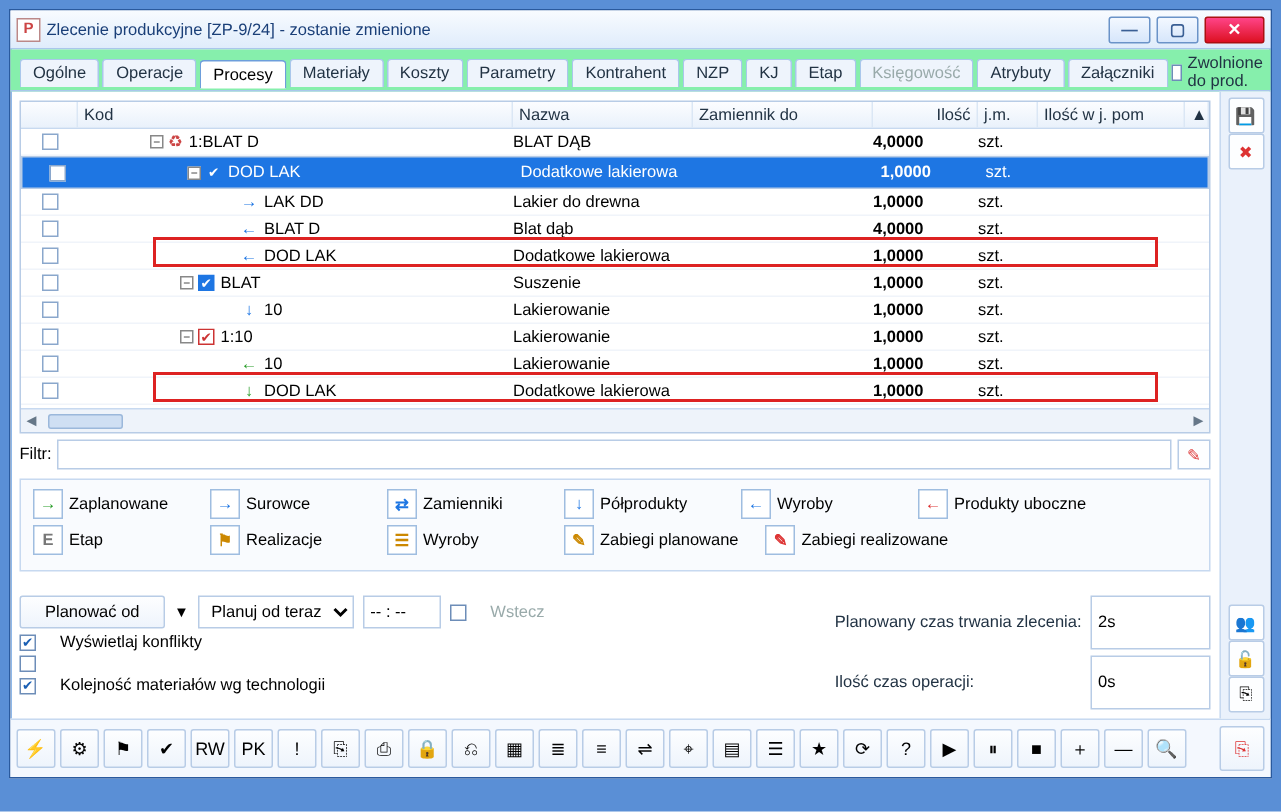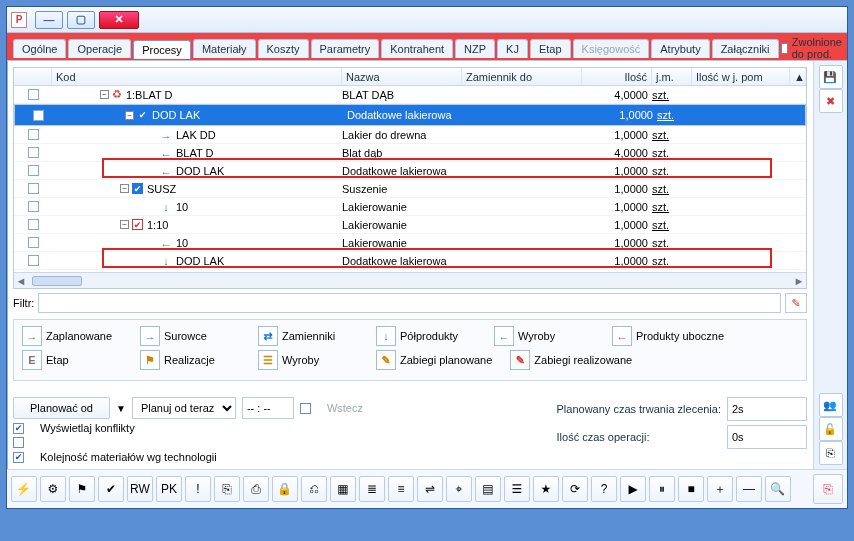--- a/index.html
+++ b/index.html
@@ -3,42 +3,42 @@
 <meta charset="utf-8">
 <style>
   * { box-sizing: border-box; font-family: Tahoma, sans-serif; font-size: 11px; }
   body { margin: 0; background: #5a8fd6; padding: 6px; }
   .window { width: 842px; background: #fff; border: 1px solid #2a5a9e; box-shadow: 0 0 0 1px #8fb8e8 inset; }
   .titlebar { height: 26px; background: linear-gradient(#f8fbff,#dfecfb); border-bottom:1px solid #a9c7eb; display:flex; align-items:center; padding:0 4px; }
   .titlebar .icon { width:16px; height:16px; background:#fff; border:1px solid #b88; display:inline-flex; align-items:center; justify-content:center; color:#c44; font-weight:bold; font-size:10px; margin-right:4px;}
   .titlebar .title { flex:1; color:#1a3f78; }
   .winbtn { width:28px; height:18px; margin-left:4px; border:1px solid #6a93c8; background:linear-gradient(#f3f8ff,#d6e6fb); border-radius:2px; display:inline-flex; align-items:center; justify-content:center; color:#3a5f95; font-weight:bold; }
   .winbtn.close { background:linear-gradient(#f48,#d12); color:#fff; border-color:#a11; width:40px;}
-  .tabstrip { display:flex; align-items:center; padding:3px 6px 0 6px; border-bottom:1px solid #a9c7eb; background:#ef4444; }
+  .tabstrip { display:flex; align-items:center; padding:3px 6px 0 6px; border-bottom:1px solid #a9c7eb; background:#86efac; }
   .tab { padding:3px 8px; border:1px solid #a9c7eb; border-bottom:none; background:#eef4fc; margin-right:2px; border-radius:3px 3px 0 0; color:#234; cursor:pointer;}
   .tab.active { background:#fff; border-color:#6d9edb; color:#000; font-weight:normal; position:relative; top:1px;}
   .tab.dim { color:#9aa; }
   .rightcheck { margin-left:auto; display:flex; align-items:center; gap:4px; color:#234;}
   .body { display:flex; }
   .main { flex:1; padding:6px 6px 6px 6px; }
   .side { width:34px; background:#eaf1fb; border-left:1px solid #c7d9f0; padding:4px 0; display:flex; flex-direction:column; align-items:center; gap:4px;}
   .side .sbtn { width:24px; height:24px; border:1px solid #b8cce6; background:#fdfeff; display:flex; align-items:center; justify-content:center; border-radius:2px;}
   .grid { border:1px solid #b8cce6; height:222px; overflow:hidden; position:relative; background:#fff;}
   .ghead { display:flex; background:linear-gradient(#fcfdff,#e9f1fb); border-bottom:1px solid #c7d9f0; font-size:11px; color:#234; height:18px; align-items:center;}
   .ghead > div { padding:0 4px; border-right:1px solid #dbe7f5; height:100%; display:flex; align-items:center;}
   .gbody { height:186px; overflow:auto; }
   .row { display:flex; height:18px; align-items:center; border-bottom:1px solid #f0f4fa;}
   .row.sel { background:#1e76e3; color:#fff; }
   .row .cb { width:38px; display:flex; justify-content:center;}
   .row .cb span { width:11px; height:11px; border:1px solid #8aa7cc; background:#fff; display:inline-block;}
   .row .kod { width:290px; display:flex; align-items:center; white-space:nowrap; overflow:hidden;}
   .row .nazwa { width:120px; white-space:nowrap; overflow:hidden;}
   .row .zam { width:120px; }
-  .row .ilosc { width:70px; text-align:right; padding-right:4px;}
-  .row .jm { width:40px;text-decoration:underline; }
+  .row .ilosc { width:70px; padding-right:4px;font-weight:bold;}
+  .row .jm { width:40px; }
   .row .last { flex:1; }
   .tree-pad { display:inline-block; }
   .node-toggle { width:9px; height:9px; border:1px solid #888; font-size:8px; line-height:7px; text-align:center; margin-right:3px; background:#fff; color:#333; display:inline-block;}
   .chk { width:11px; height:11px; display:inline-flex; align-items:center; justify-content:center; margin-right:4px; color:#fff; font-size:9px;}
   .chk.blue { background:#1e76e3; }
   .chk.red { background:#fff; border:1px solid #c33; color:#c33;}
   .arr { display:inline-block; width:12px; margin-right:4px; text-align:center; font-weight:bold;}
   .arr.rt { color:#1e76e3; }
   .arr.lt { color:#1e76e3; }
   .arr.dn { color:#1e76e3; }
@@ -55,32 +55,33 @@
   .legrow { display:flex; gap:18px; margin-bottom:4px;}
   .leg { display:flex; align-items:center; gap:4px; min-width:100px;}
   .leg .ic { width:20px; height:20px; border:1px solid #9fbde0; background:#fff; display:flex; align-items:center; justify-content:center;}
   .controls { display:flex; gap:20px; margin-top:16px; align-items:flex-start;}
   .controls .col { display:flex; flex-direction:column; gap:3px;}
   .btnf { height:22px; border:1px solid #b8cce6; background:linear-gradient(#fdfeff,#eef4fc); padding:0 16px; border-radius:2px;}
   .sel { height:22px; border:1px solid #b8cce6; padding:0 4px; background:#fff;}
   .chkline { display:flex; align-items:center; gap:16px;}
   .chkline .sq { width:11px; height:11px; border:1px solid #6d8db8; display:inline-flex; align-items:center; justify-content:center; font-size:9px; color:#1a5fb4; background:#fff;}
   .planright { margin-left:auto; display:grid; grid-template-columns:auto 80px; gap:4px 6px; align-items:center; font-size:11px; color:#234;}
-  .planright input { height:24px; border:1px solid #b8cce6; padding:0 4px;}
+  .planright input { height:36px; border:1px solid #b8cce6; padding:0 4px;}
   .toolbar { display:flex; gap:3px; padding:4px; border-top:1px solid #c7d9f0; background:#f4f8fe; flex-wrap:nowrap; align-items:center;}
   .tb { width:26px; height:26px; border:1px solid #b8cce6; background:linear-gradient(#fdfeff,#eef4fc); display:flex; align-items:center; justify-content:center; border-radius:2px; font-size:12px;}
   .tb.big { width:30px; height:30px;}
   .bottom-right-tools { margin-left:auto; display:flex; gap:3px;}
 </style>
 </head>
 <body>
 
 <div class="window">
   <div class="titlebar">
     <span class="icon">P</span>
+    <span class="title">Zlecenie produkcyjne  [ZP-9/24] - zostanie zmienione</span>
     <span class="winbtn">—</span>
     <span class="winbtn">▢</span>
     <span class="winbtn close">✕</span>
   </div>
 
   <div class="tabstrip" id="tabstrip">
     <span class="tab">Ogólne</span>
       <span class="tab">Operacje</span>
       <span class="tab active">Procesy</span>
       <span class="tab">Materiały</span>
@@ -191,21 +192,21 @@
               <div class="last"></div>
             </div>
             <div class="row">
               <div class="cb">
                 <span></span>
               </div>
               <div class="kod">
                 <span class="tree-pad" style="width:68px"></span>
                 <span class="node-toggle">−</span>
                 <span class="chk blue">✔</span>
-                <span>SUSZ</span>
+                <span>BLAT</span>
               </div>
               <div class="nazwa">Suszenie</div>
               <div class="zam"></div>
               <div class="ilosc">1,0000</div>
               <div class="jm">szt.</div>
               <div class="last"></div>
             </div>
             <div class="row">
               <div class="cb">
                 <span></span>

